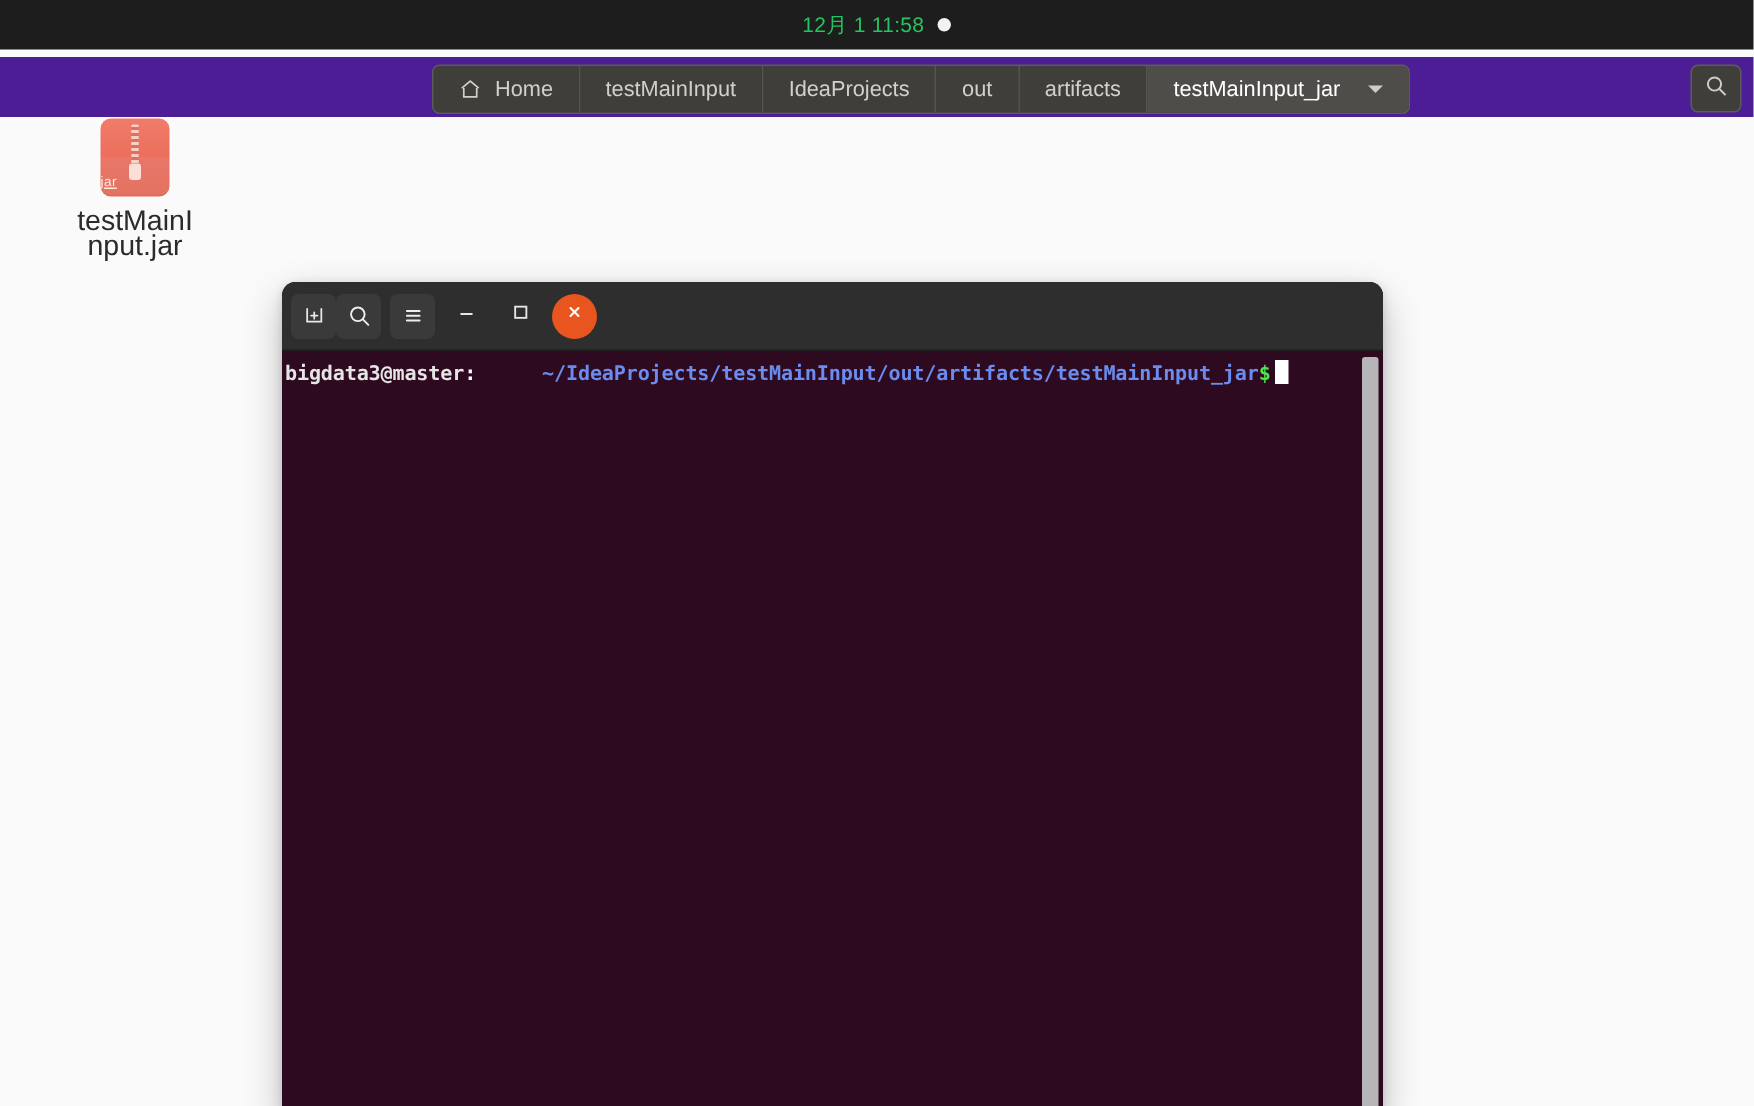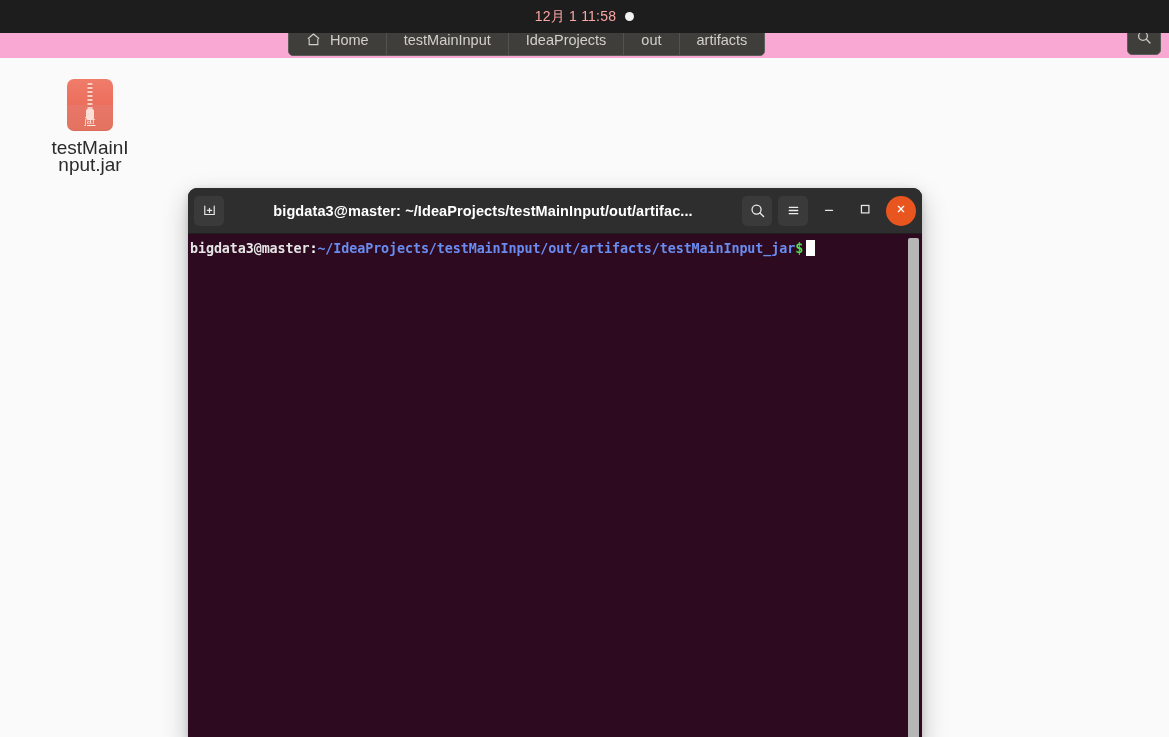--- a/index.html
+++ b/index.html
@@ -28,35 +28,35 @@
     z-index: 50;
   }
   .clock {
     display: flex;
     align-items: center;
     gap: 9px;
     color: #ffffff;
     font-size: 14px;
     letter-spacing: .2px;
   }
-  .clock-text { color: #fca5a5; }
+  .clock-text { color: #22c55e; }
   .notif-dot {
     width: 9px; height: 9px;
     border-radius: 50%;
     background: #f2f2f2;
     display: inline-block;
   }
 
   
   .pathbar {
     position: absolute;
-    left: 0; top: 18px;
+    left: 0; top: 38px;
     width: 1169px;
     height: 40px;
-    background: #f9a8d4;
+    background: #4c1d95;
     display: flex;
     align-items: center;
     z-index: 40;
   }
   .crumbs {
     position: absolute;
     left: 288px;
     top: 5px;
     height: 31px;
     display: flex;
@@ -156,21 +156,20 @@
     transform: translateX(-50%);
     top: 30px;
     width: 8px; height: 11px;
     background: #fbded6;
     border-radius: 2px;
   }
   .jar-label {
     position: absolute;
     left: 0; right: 0;
     bottom: 5px;
-    text-align: center;
     color: #fce9e4;
     font-size: 9px;
     letter-spacing: .3px;
     text-decoration: underline;
   }
   .desk-icon-name {
     margin-top: 8px;
     text-align: center;
     color: #2b2b2b;
     font-size: 19px;
@@ -250,21 +249,21 @@
     line-height: 18px;
   }
   .term-line {
     padding-left: 2px;
     white-space: pre;
     font-weight: bold;
     letter-spacing: -0.1px;
   }
   .c-user { color: #e5e5e5; }
   .c-colon { color: #ffffff; }
-  .c-path { color: #6a8cf0; }
+  .c-path { color: #6a8cf0; margin-left: 44px; }
   .c-dollar { color: #4ee44e; }
   .cursor {
     display: inline-block;
     width: 9px;
     height: 16px;
     background: #ffffff;
     vertical-align: -3px;
     margin-left: 3px;
   }
   .term-scrollbar {
@@ -310,20 +309,24 @@
     </div>
 
     <div class="crumb">
       <span>out</span>
     </div>
 
     <div class="crumb">
       <span>artifacts</span>
     </div>
 
+    <div class="crumb active">
+      <span>testMainInput_jar</span>
+      <span class="chev"></span>
+    </div>
 
   </div>
 
   <div class="pathbar-search">
     <span>
       <svg viewBox="0 0 16 16" fill="none" stroke="#cfccc7" stroke-width="1.3">
         <circle cx="7" cy="7" r="4.4"></circle>
         <path d="M10.3 10.3 L14 14" stroke-linecap="round"></path>
       </svg>
     </span>
@@ -347,21 +350,20 @@
 
       <div class="tb-btn">
         <span>
           <svg viewBox="0 0 18 18" width="17" height="17" fill="none" stroke="#e8e8e8" stroke-width="1.25">
             <path d="M4 4.2 V13.2 H14 V4.2" stroke-linecap="round"></path>
             <path d="M9 6.6 V11.1 M6.75 8.85 H11.25" stroke-linecap="round"></path>
           </svg>
         </span>
       </div>
 
-      <div class="term-title">bigdata3@master: ~/IdeaProjects/testMainInput/out/artifac...</div>
 
       <div class="tb-right">
 
         <div class="tb-btn">
           <span>
             <svg viewBox="0 0 18 18" width="17" height="17" fill="none" stroke="#ededed" stroke-width="1.35">
               <circle cx="8" cy="8" r="4.8"></circle>
               <path d="M11.6 11.6 L15.4 15.4" stroke-linecap="round"></path>
             </svg>
           </span>

